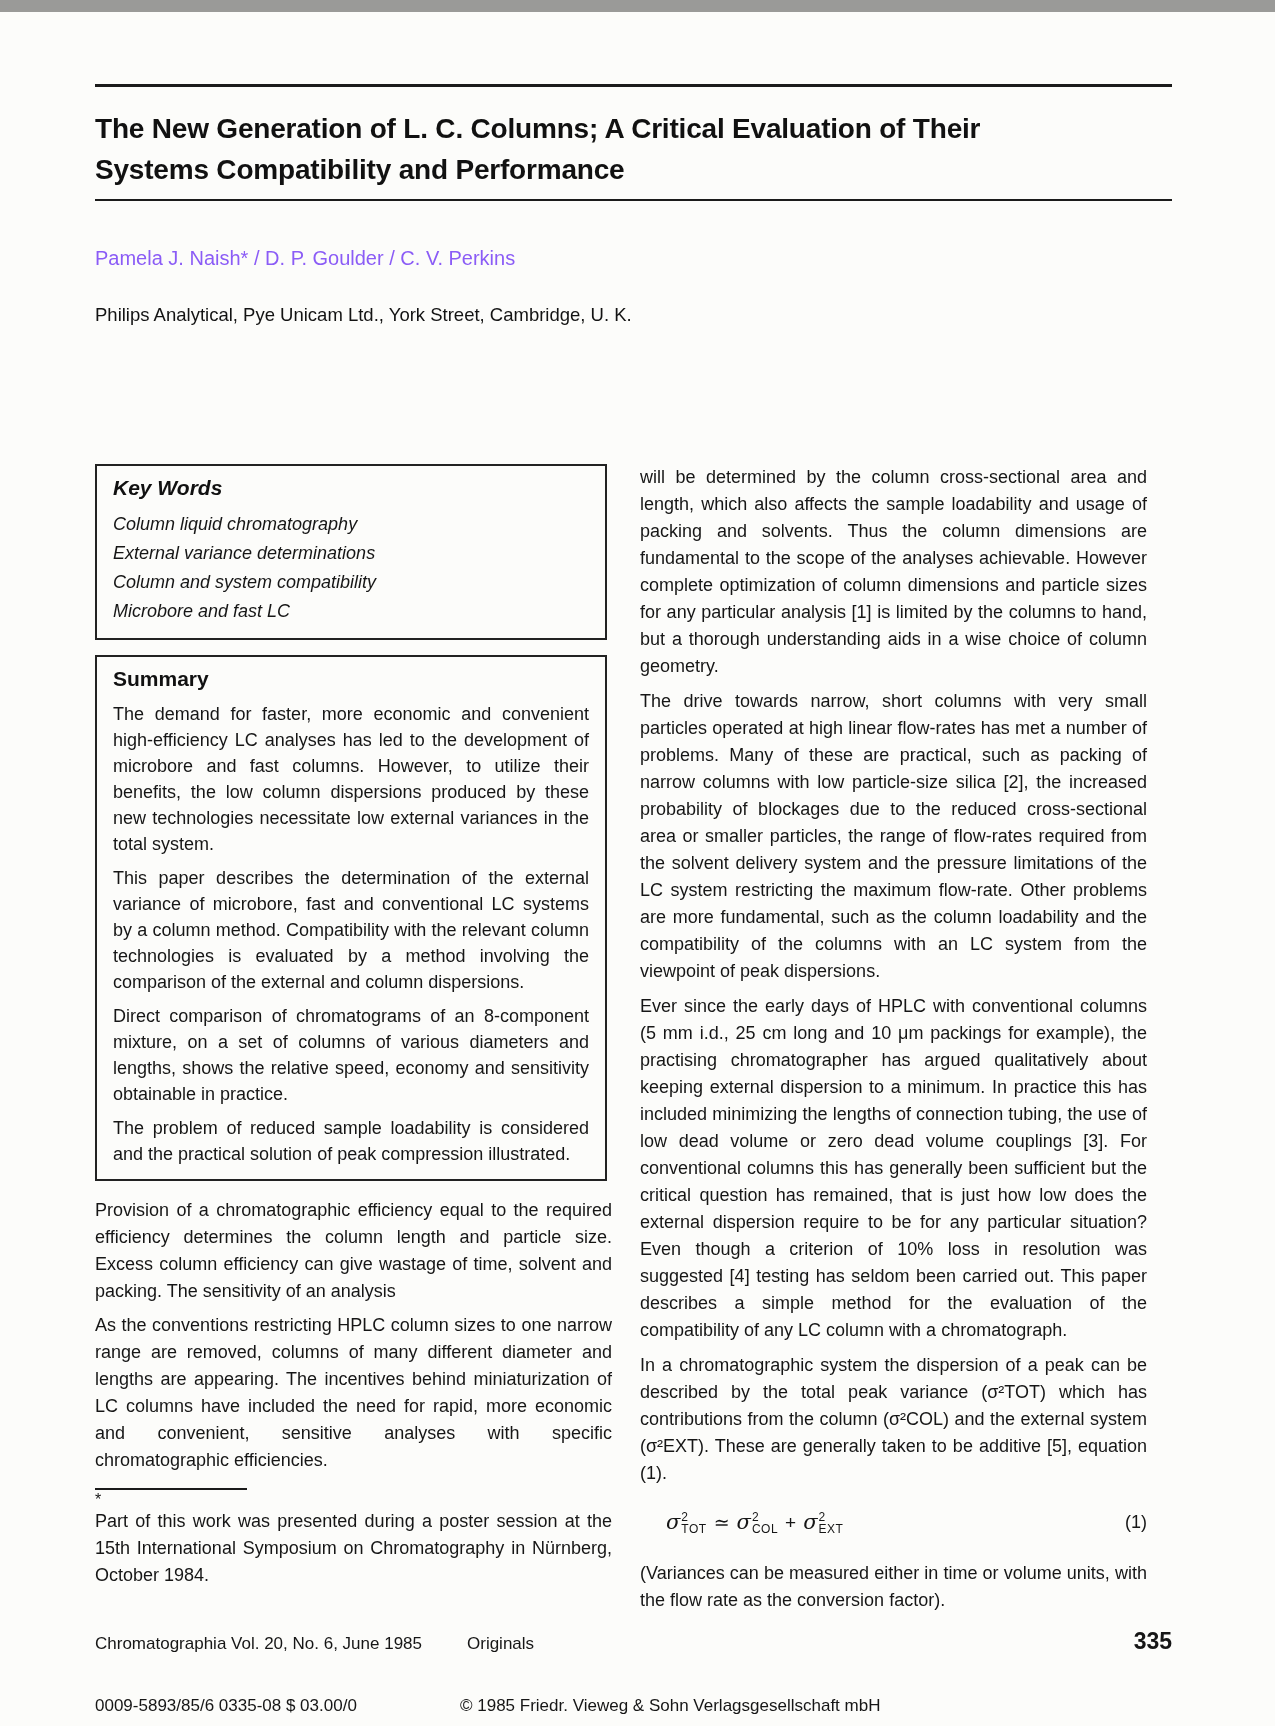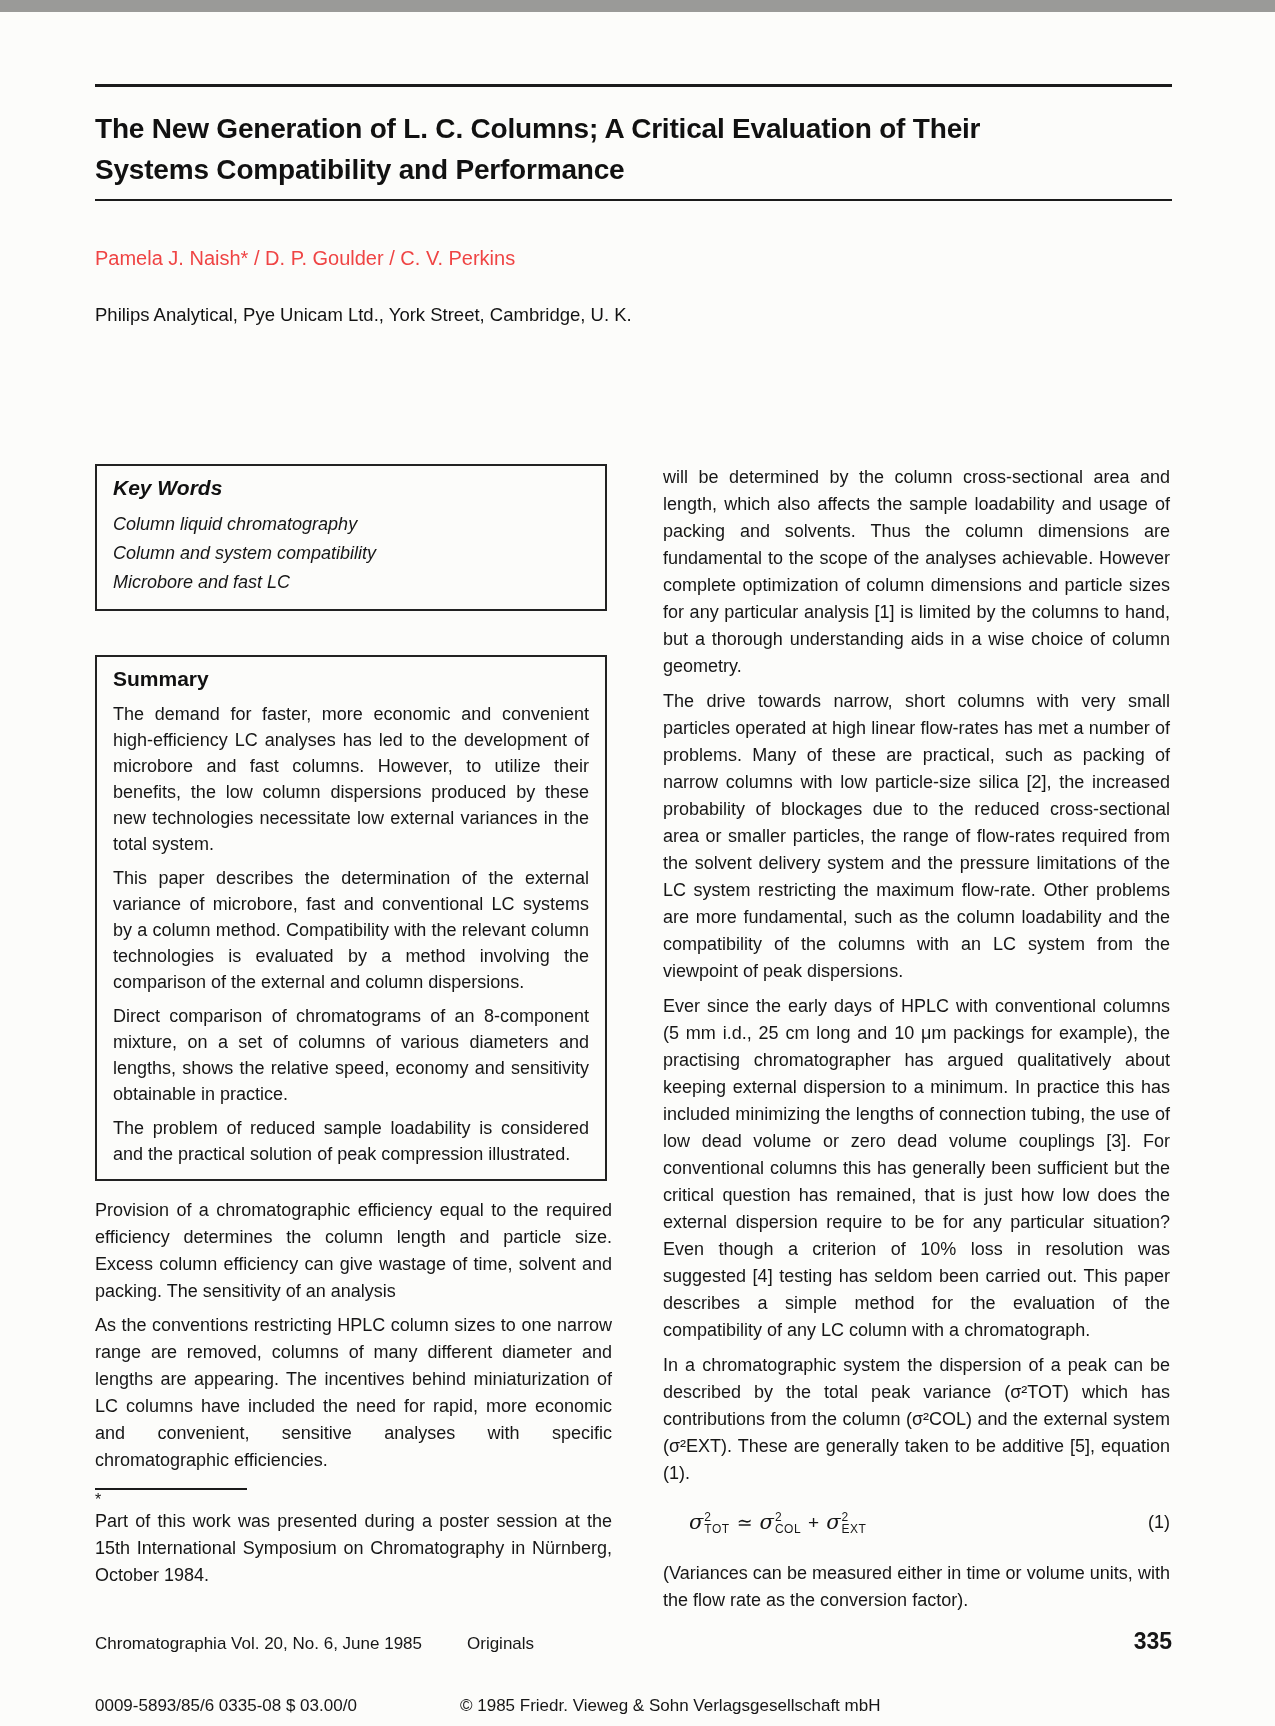--- a/index.html
+++ b/index.html
@@ -16,21 +16,21 @@
   .rule-top{top:72px;height:3px;}
   .rule-mid{top:187px;height:2px;}
 
   .title{
     position:absolute;top:96px;left:95px;width:1020px;
     margin:0;font-size:28px;line-height:41px;font-weight:700;
     letter-spacing:-0.2px;color:#111;
   }
   .title .tl{display:block;}
 
-  .authors{position:absolute;top:235px;left:95px;font-size:20px;color:#ef4444;}
+  .authors{position:absolute;top:235px;left:95px;font-size:20px;color:#8b5cf6;}
   .affiliation{position:absolute;top:292px;left:95px;font-size:18.5px;color:#131313;}
 
   .box{
     position:absolute;left:95px;width:512px;
     border:2px solid #222;
     box-sizing:border-box;
     padding:10px 16px 12px 16px;
     background:transparent;
   }
   .box h2{margin:0 0 10px 0;font-size:21px;font-weight:700;color:#111;}
@@ -46,21 +46,21 @@
 
   .intro{position:absolute;top:1185px;left:95px;width:517px;}
   .intro h2{margin:0 0 14px 0;font-size:21.5px;font-weight:700;color:#111;}
   .intro p{margin:0 0 7px 0;font-size:18px;line-height:27px;text-align:justify;}
 
   .footnote{margin-top:14px;}
   .fn-rule{width:152px;height:2px;background:#1b1b1b;margin-bottom:2px;}
   .fn-star{font-size:16px;line-height:16px;}
   .fn-text{margin:2px 0 0 0;font-size:16px;line-height:23px;color:#161616;}
 
-  .right-col{position:absolute;top:452px;left:663px;width:507px;}
+  .right-col{position:absolute;top:452px;left:640px;width:507px;}
   .right-col p{margin:0 0 8px 0;font-size:18px;line-height:27px;text-align:justify;color:#161616;}
 
   .equation{
     display:flex;align-items:center;justify-content:space-between;
     margin:24px 0 26px 0;padding-left:26px;
   }
   .eq-body{display:inline-flex;align-items:center;gap:7px;}
   .eq-term{display:inline-flex;align-items:center;}
   .sigma{
     font-family:"DejaVu Serif",serif;font-style:italic;
@@ -93,20 +93,21 @@
   </h1>
 
   <div class="rule rule-mid"></div>
 
   <div class="authors">Pamela J. Naish* / D. P. Goulder / C. V. Perkins</div>
   <div class="affiliation">Philips Analytical, Pye Unicam Ltd., York Street, Cambridge, U. K.</div>
 
   <section class="box kw-box">
     <h2>Key Words</h2>
     <div class="kw-item">Column liquid chromatography</div>
+    <div class="kw-item">External variance determinations</div>
     <div class="kw-item">Column and system compatibility</div>
     <div class="kw-item">Microbore and fast LC</div>
   </section>
 
   <section class="box sum-box">
     <h2>Summary</h2>
     <p>The demand for faster, more economic and convenient high-efficiency LC analyses has led to the development of microbore and fast columns. However, to utilize their benefits, the low column dispersions produced by these new technologies necessitate low external variances in the total system.</p>
     <p>This paper describes the determination of the external variance of microbore, fast and conventional LC systems by a column method. Compatibility with the relevant column technologies is evaluated by a method involving the comparison of the external and column dispersions.</p>
     <p>Direct comparison of chromatograms of an 8-component mixture, on a set of columns of various diameters and lengths, shows the relative speed, economy and sensitivity obtainable in practice.</p>
     <p>The problem of reduced sample loadability is considered and the practical solution of peak compression illustrated.</p>

